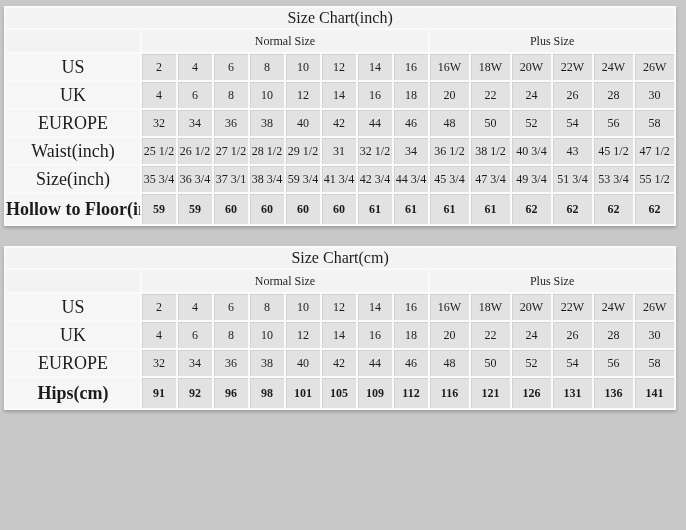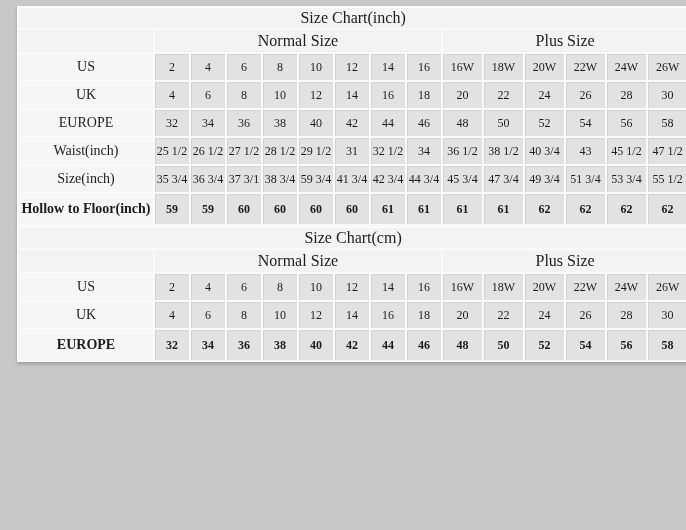--- a/index.html
+++ b/index.html
@@ -5,22 +5,22 @@
   * { box-sizing: border-box; }
   html, body { margin: 0; padding: 0; }
   body {
     width: 686px;
     height: 530px;
     background: var(--page-bg, #c8c8c8);
     font-family: "Liberation Serif", "DejaVu Serif", serif;
     color: var(--text, #1c1c1c);
     overflow: hidden;
   }
-  main { padding: 6px 7px 0 17px; }
-  .chart + .chart { }
+  main { padding: 6px 7px 0 4px; }
+  .chart + .chart { margin-top: 20px; }
   table {
     width: 672px;
     table-layout: fixed;
     border-collapse: separate;
     border-spacing: 2px;
     background: var(--gutter, #fafafa);
     box-shadow: 0 2px 3px rgba(0,0,0,0.22);
   }
   col.label-col { width: 134px; }
   col.normal-col { width: 34px; }
@@ -33,26 +33,26 @@
     white-space: nowrap;
     overflow: hidden;
   }
   .title-cell {
     height: 20px;
     font-size: 16px;
     background: var(--header-bg, #f3f3f3);
   }
   .group-cell, .corner-cell {
     height: 22px;
-    font-size: 16px;
+    font-size: 12px;
     background: var(--header-bg, #f3f3f3);
   }
   tbody th {
     height: 26px;
-    font-size: 14px;
+    font-size: 18px;
     background: var(--label-bg, #f6f6f6);
   }
   tbody td {
     font-size: 12px;
     background: var(--cell-bg, #e2e2e2);
     box-shadow: inset 1px 1px 0 rgba(0,0,0,0.07);
   }
   tbody tr:last-child th,
   tbody tr:last-child td { height: 30px; font-weight: bold; }
 </style>
@@ -271,17 +271,34 @@
             <td>42</td>
             <td>44</td>
             <td>46</td>
             <td>48</td>
             <td>50</td>
             <td>52</td>
             <td>54</td>
             <td>56</td>
             <td>58</td>
           </tr>
+          <tr>
+            <th>Hips(cm)</th>
+            <td>91</td>
+            <td>92</td>
+            <td>96</td>
+            <td>98</td>
+            <td>101</td>
+            <td>105</td>
+            <td>109</td>
+            <td>112</td>
+            <td>116</td>
+            <td>121</td>
+            <td>126</td>
+            <td>131</td>
+            <td>136</td>
+            <td>141</td>
+          </tr>
         </tbody>
     </table>
   </section>
 
 </main>
 
 </body></html>

